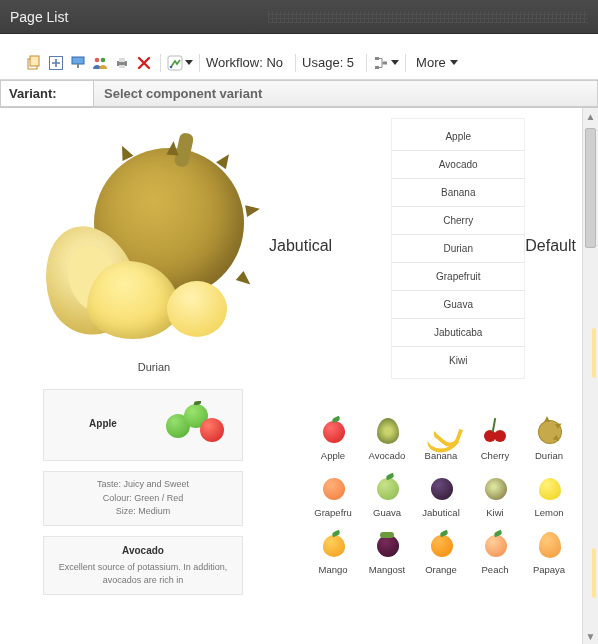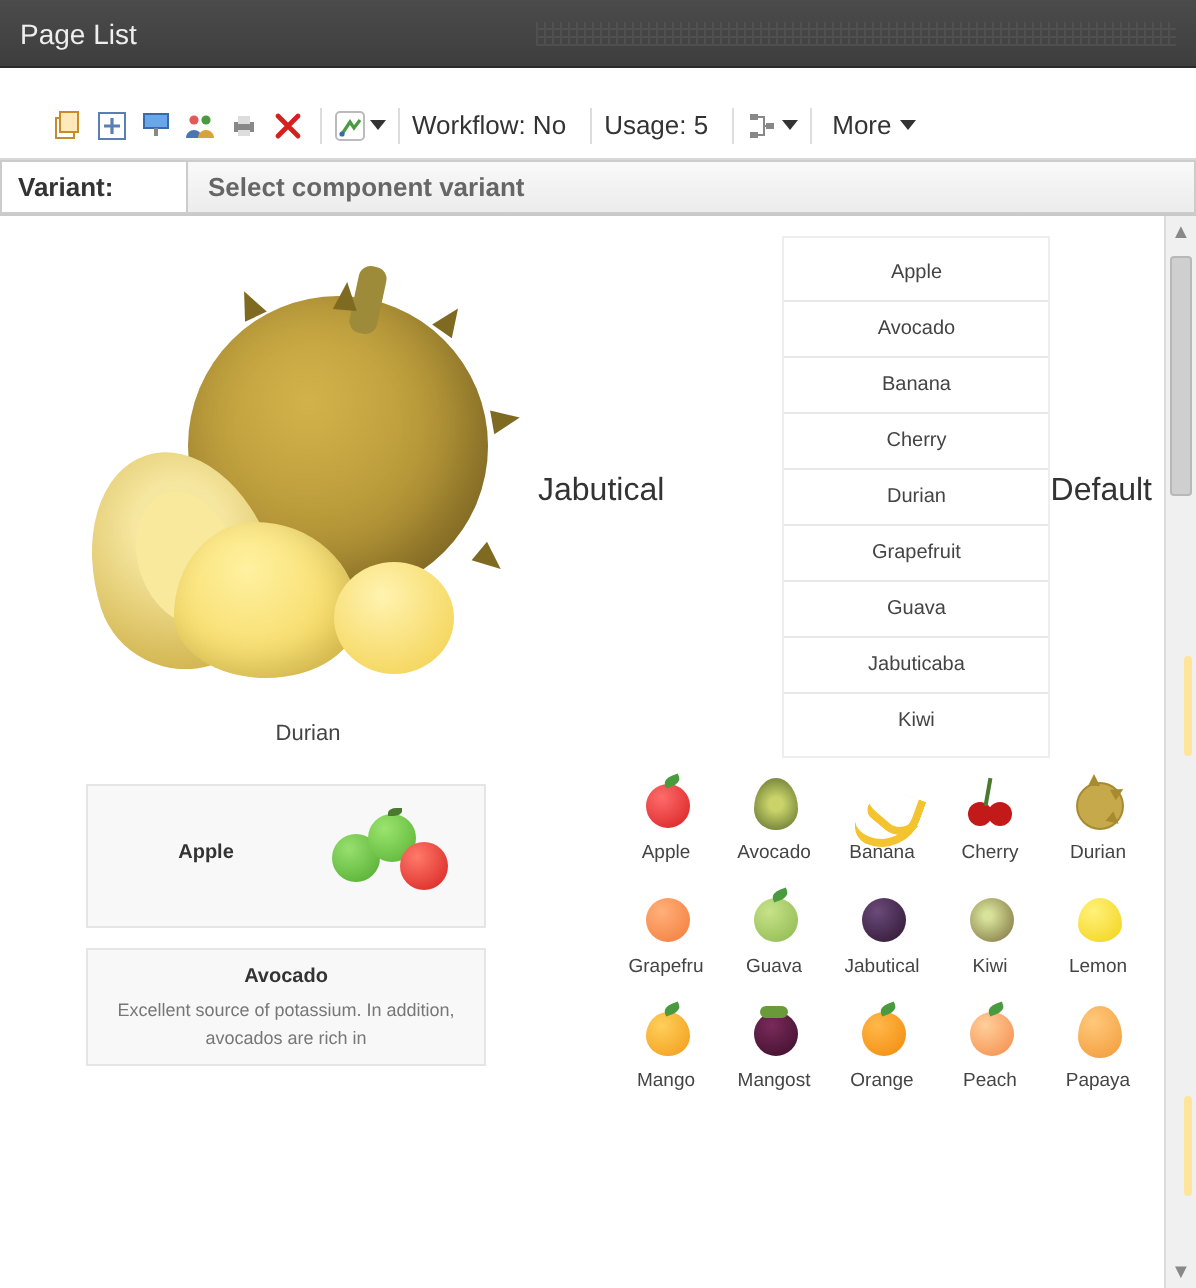--- a/index.html
+++ b/index.html
@@ -244,20 +244,23 @@
             <div class="txt">
               <div class="ctitle">Apple</div>
             </div>
             <div class="apple-thumb">
               <div class="a a1"></div>
                 <div class="a a2"></div>
                 <div class="a a3"></div>
               <div class="lf" style="top:5px;left:32px;"></div>
             </div>
           </div>
+          <div class="card" style="text-align:center;white-space:pre-line;">Taste: Juicy and Sweet
+Colour: Green / Red
+Size: Medium</div>
           <div class="card" style="text-align:center;">
             <div class="ctitle">Avocado</div>
             <div>Excellent source of potassium. In addition, avocados are rich in</div>
           </div>
         </div>
       </div>
 
       <div class="cell">
         <div class="icon-grid" id="icon-grid">
             <div class="tile">

